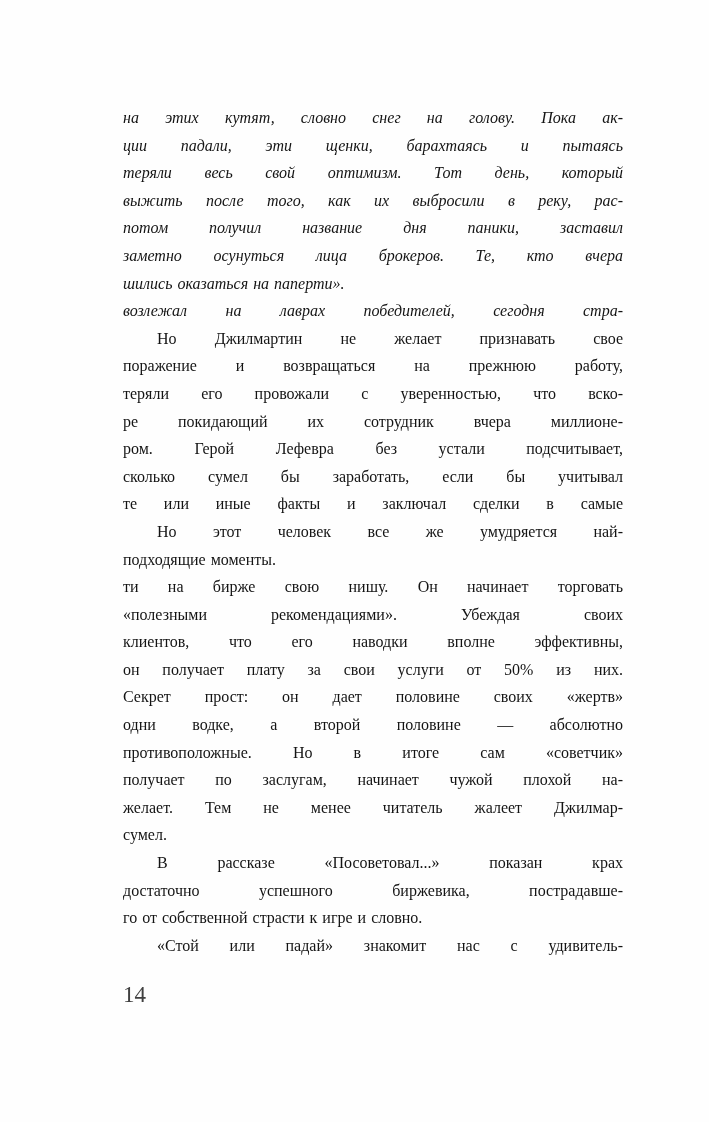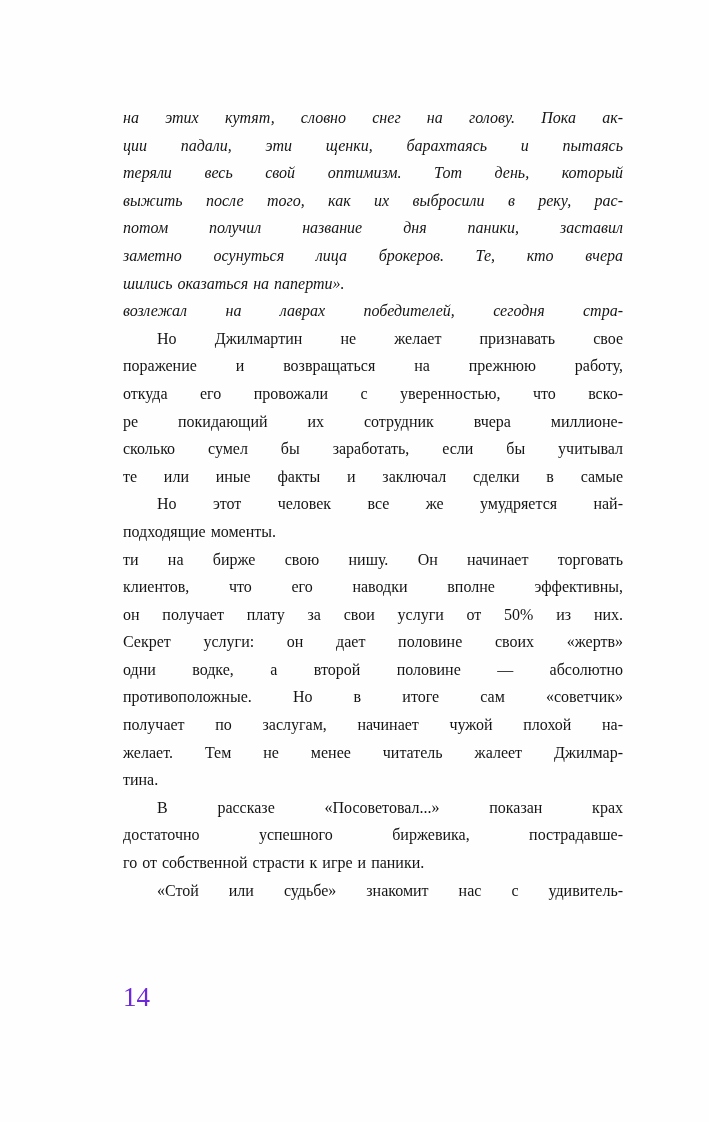--- a/index.html
+++ b/index.html
@@ -36,53 +36,55 @@
   .line.last {
     text-align-last: left;
   }
   .line.indent {
     text-indent: 34px;
   }
   .page-number {
     position: absolute;
     left: 123px;
     top: 982px;
-    font-size: 27px;
-    color: #6d28d9;
+    font-size: 23px;
+    color: #404040;
   }
 </style>
 </head>
 <body>
 
 <div class="page">
   <div class="text-block">
       <div class="line italic">на этих кутят, словно снег на голову. Пока ак-</div>
       <div class="line italic">ции падали, эти щенки, барахтаясь и пытаясь</div>
       <div class="line italic">теряли весь свой оптимизм. Тот день, который</div>
       <div class="line italic">выжить после того, как их выбросили в реку, рас-</div>
       <div class="line italic">потом получил название дня паники, заставил</div>
       <div class="line italic">заметно осунуться лица брокеров. Те, кто вчера</div>
       <div class="line italic last">шились оказаться на паперти».</div>
       <div class="line italic">возлежал на лаврах победителей, сегодня стра-</div>
       <div class="line indent">Но Джилмартин не желает признавать свое</div>
       <div class="line">поражение и возвращаться на прежнюю работу,</div>
-      <div class="line">откуда его провожали с уверенностью, что вско-</div>
+      <div class="line">теряли его провожали с уверенностью, что вско-</div>
       <div class="line">ре покидающий их сотрудник вчера миллионе-</div>
+      <div class="line">ром. Герой Лефевра без устали подсчитывает,</div>
       <div class="line">сколько сумел бы заработать, если бы учитывал</div>
       <div class="line">те или иные факты и заключал сделки в самые</div>
       <div class="line indent">Но этот человек все же умудряется най-</div>
       <div class="line last">подходящие моменты.</div>
       <div class="line">ти на бирже свою нишу. Он начинает торговать</div>
+      <div class="line">«полезными рекомендациями». Убеждая своих</div>
       <div class="line">клиентов, что его наводки вполне эффективны,</div>
       <div class="line">он получает плату за свои услуги от 50% из них.</div>
-      <div class="line">Секрет услуги: он дает половине своих «жертв»</div>
+      <div class="line">Секрет прост: он дает половине своих «жертв»</div>
       <div class="line">одни водке, а второй половине — абсолютно</div>
       <div class="line">противоположные. Но в итоге сам «советчик»</div>
       <div class="line">получает по заслугам, начинает чужой плохой на-</div>
       <div class="line">желает. Тем не менее читатель жалеет Джилмар-</div>
-      <div class="line last">тина.</div>
+      <div class="line last">сумел.</div>
       <div class="line indent">В рассказе «Посоветовал...» показан крах</div>
       <div class="line">достаточно успешного биржевика, пострадавше-</div>
-      <div class="line last">го от собственной страсти к игре и паники.</div>
-      <div class="line indent">«Стой или судьбе» знакомит нас с удивитель-</div>
+      <div class="line last">го от собственной страсти к игре и словно.</div>
+      <div class="line indent">«Стой или падай» знакомит нас с удивитель-</div>
     </div>
   <div class="page-number">14</div>
 </div>
 
 </body></html>

